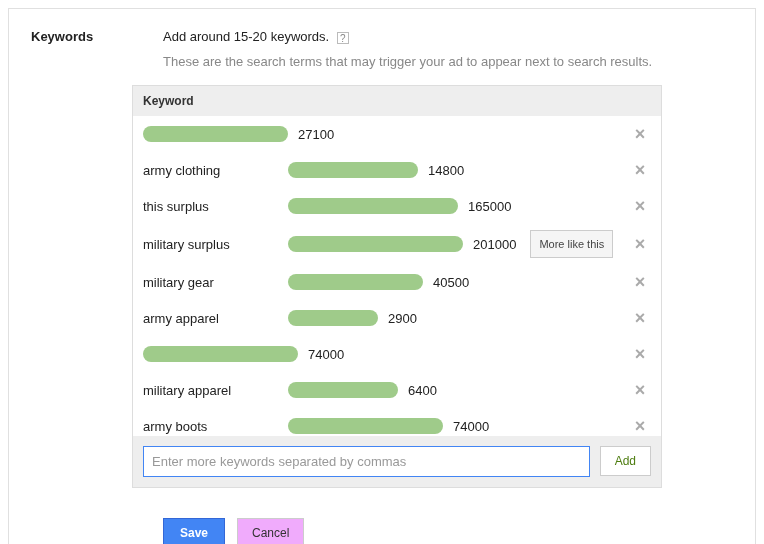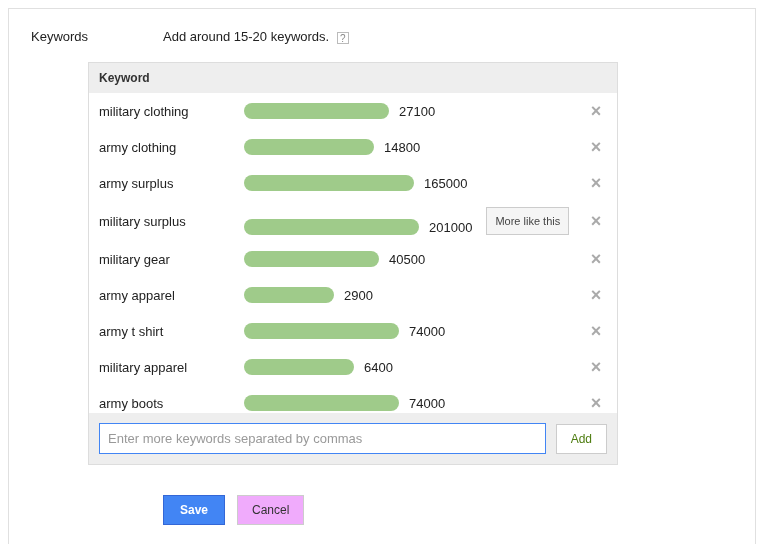--- a/index.html
+++ b/index.html
@@ -15,52 +15,52 @@
     margin: 8px;
     padding: 20px 22px 20px 22px;
     width: 748px;
   }
   .top {
     display: flex;
     align-items: flex-start;
     gap: 32px;
   }
   .section-label {
-    font-weight: normal;
+    font-weight: bold;
     color: #222;
     width: 100px;
     flex-shrink: 0;
   }
   .subhead {
     flex: 1;
   }
   .subhead-line1 {
     color: #222;
-    margin-bottom: 2px;
+    margin-bottom: 10px;
   }
   .subhead-line2 {
     color: #888;
     font-size: 13px;
   }
   .help-icon {
     display: inline-block;
     border: 1px solid #bbb;
     color: #888;
     font-size: 10px;
     line-height: 11px;
     width: 12px;
     height: 12px;
     text-align: center;
     vertical-align: middle;
     margin-left: 4px;
     font-family: Arial, sans-serif;
     cursor: default;
   }
   .keywords-box {
-    margin-left: 57px;
+    margin-left: 101px;
     margin-top: 16px;
     border: 1px solid #ddd;
     width: 530px;
   }
   .keywords-header {
     display: flex;
     background: #eee;
     padding: 8px 10px;
     font-weight: bold;
     font-size: 12px;
@@ -80,21 +80,21 @@
     position: relative;
   }
   .kw-name {
     width: 145px;
     flex-shrink: 0;
     font-size: 13px;
     color: #222;
   }
   .kw-pop {
     display: flex;
-    align-items: flex-end;
+    align-items: center;
     flex: 1;
     gap: 10px;
   }
   .bar {
     height: 16px;
     background: #9fcb8a;
     border-radius: 8px;
   }
   .pop-value {
     font-size: 13px;
@@ -117,21 +117,21 @@
     cursor: pointer;
     font-weight: bold;
     line-height: 1;
     flex-shrink: 0;
   }
   .add-bar {
     background: #eee;
     padding: 10px;
     display: flex;
     gap: 10px;
-    align-items: center;
+    align-items: flex-start;
   }
   .add-input {
     flex: 1;
     border: 1px solid #4285f4;
     outline: none;
     padding: 7px 8px;
     font-size: 13px;
     color: #333;
   }
   .add-input::placeholder { color: #999; }
@@ -177,47 +177,47 @@
 
 <div class="panel">
 
   <div class="top">
     <div class="section-label">Keywords</div>
     <div class="subhead">
       <div class="subhead-line1">
         <span>Add around 15-20 keywords.</span>
         <span class="help-icon">?</span>
       </div>
+      <div class="subhead-line2">These are the search terms that may trigger your ad to appear next to search results.</div>
     </div>
   </div>
 
   <div class="keywords-box">
     <div class="keywords-header">
       <div class="col-keyword">Keyword</div>
     </div>
 
     <div class="keywords-scroll" id="kw-scroll">
         <div class="kw-row">
-          <div class="kw-name">military clothing</div>
           <div class="kw-pop">
             <div class="bar" style="width: 145px;"></div>
             <div class="pop-value">27100</div>
           </div>
           <div class="remove-x">×</div>
         </div>
         <div class="kw-row">
           <div class="kw-name">army clothing</div>
           <div class="kw-pop">
             <div class="bar" style="width: 130px;"></div>
             <div class="pop-value">14800</div>
           </div>
           <div class="remove-x">×</div>
         </div>
         <div class="kw-row">
-          <div class="kw-name">army surplus</div>
+          <div class="kw-name">this surplus</div>
           <div class="kw-pop">
             <div class="bar" style="width: 170px;"></div>
             <div class="pop-value">165000</div>
           </div>
           <div class="remove-x">×</div>
         </div>
         <div class="kw-row">
           <div class="kw-name">military surplus</div>
           <div class="kw-pop">
             <div class="bar" style="width: 175px;"></div>
@@ -236,21 +236,20 @@
         </div>
         <div class="kw-row">
           <div class="kw-name">army apparel</div>
           <div class="kw-pop">
             <div class="bar" style="width: 90px;"></div>
             <div class="pop-value">2900</div>
           </div>
           <div class="remove-x">×</div>
         </div>
         <div class="kw-row">
-          <div class="kw-name">army t shirt</div>
           <div class="kw-pop">
             <div class="bar" style="width: 155px;"></div>
             <div class="pop-value">74000</div>
           </div>
           <div class="remove-x">×</div>
         </div>
         <div class="kw-row">
           <div class="kw-name">military apparel</div>
           <div class="kw-pop">
             <div class="bar" style="width: 110px;"></div>

